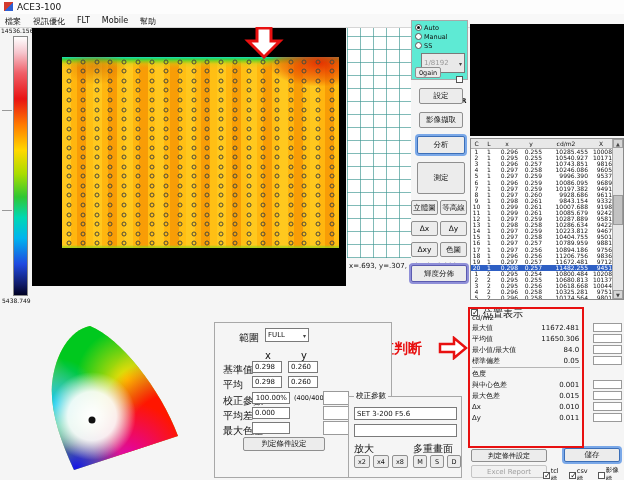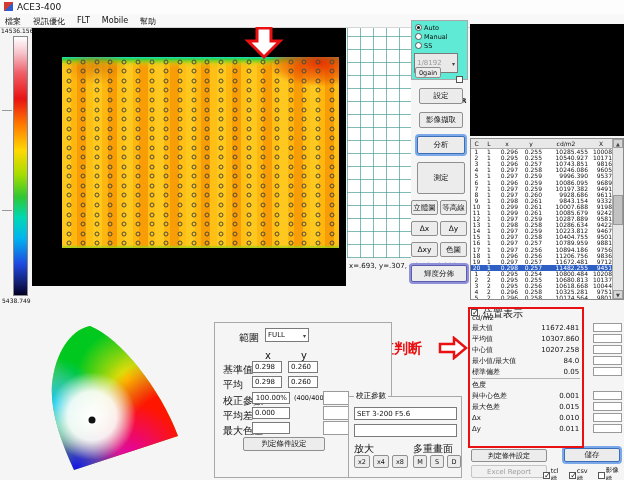--- a/index.html
+++ b/index.html
@@ -71,21 +71,21 @@
   .note-arrow{z-index:41;}
   .vbtn{width:27px;height:15px;}
 </style>
 </head>
 <body>
 
 <div id="app">
 
   <div class="abs" style="left:0;top:0;width:624px;height:14px;background:#fdfdfd;">
     <span class="abs" style="left:4px;top:2px;width:9px;height:9px;background:linear-gradient(135deg,#d23b2e 50%,#2e5fd2 50%);"></span>
-    <span class="abs" style="left:17px;top:2px;font-size:9px;">ACE3-400</span>
+    <span class="abs" style="left:17px;top:2px;font-size:9px;">ACE3-100</span>
   </div>
 
   <div class="abs" style="left:0;top:14px;width:624px;height:13px;background:#f8f8f8;border-bottom:1px solid #d6d6d6;">
     <div id="menu-items" style="padding-top:2px;">
         <span>檔案</span>
         <span>視訊優化</span>
         <span>FLT</span>
         <span>Mobile</span>
         <span>幫助</span>
       </div>
@@ -515,21 +515,21 @@
         </div>
         <div style="display: flex; align-items: center; gap: 2px; height: 9px; font-size: 6.5px;">
           <span class="radio"></span>
           <span>Manual</span>
         </div>
         <div style="display: flex; align-items: center; gap: 2px; height: 9px; font-size: 6.5px;">
           <span class="radio"></span>
           <span>SS</span>
         </div>
       </div>
-    <div class="field disabled" style="position:absolute;left:2px;top:32px;width:44px;height:20px;">
+    <div class="field disabled" style="position:absolute;left:9px;top:32px;width:44px;height:20px;">
       <span>1/8192</span>
       <span class="dd-arrow">▾</span>
     </div>
     <div class="btn" style="position:absolute;left:3px;top:46px;width:26px;height:11px;font-size:6.5px;">0gain</div>
     <span class="abs" style="left:44px;top:48px;font-weight:bold;"><span class="cb"></span><span class="lbl" style="font-size:6.5px;">DR</span></span>
   </div>
 
   <div class="btn abs" style="left:419px;top:88px;width:44px;height:16px;">設定</div>
   <div class="btn abs" style="left:419px;top:112px;width:44px;height:16px;">影像擷取</div>
   <div class="btn abs focus-blue" style="left:417px;top:136px;width:48px;height:18px;">分析</div>
@@ -769,26 +769,21 @@
   <div class="abs" style="left:472px;top:312px;width:150px;">
     <div class="shead">cd/m2</div>
     <div id="stats-lum">
         <div class="srow">
           <span class="sl">最大值</span>
           <span class="sv">11672.481</span>
           <span class="sbx"></span>
         </div>
         <div class="srow">
           <span class="sl">平均值</span>
-          <span class="sv">10307.860</span>
-          <span class="sbx"></span>
-        </div>
-        <div class="srow">
-          <span class="sl">中心值</span>
-          <span class="sv">10207.258</span>
+          <span class="sv">11650.306</span>
           <span class="sbx"></span>
         </div>
         <div class="srow">
           <span class="sl">最小值/最大值</span>
           <span class="sv">84.0</span>
           <span class="sbx"></span>
         </div>
         <div class="srow">
           <span class="sl">標準偏差</span>
           <span class="sv">0.05</span>

